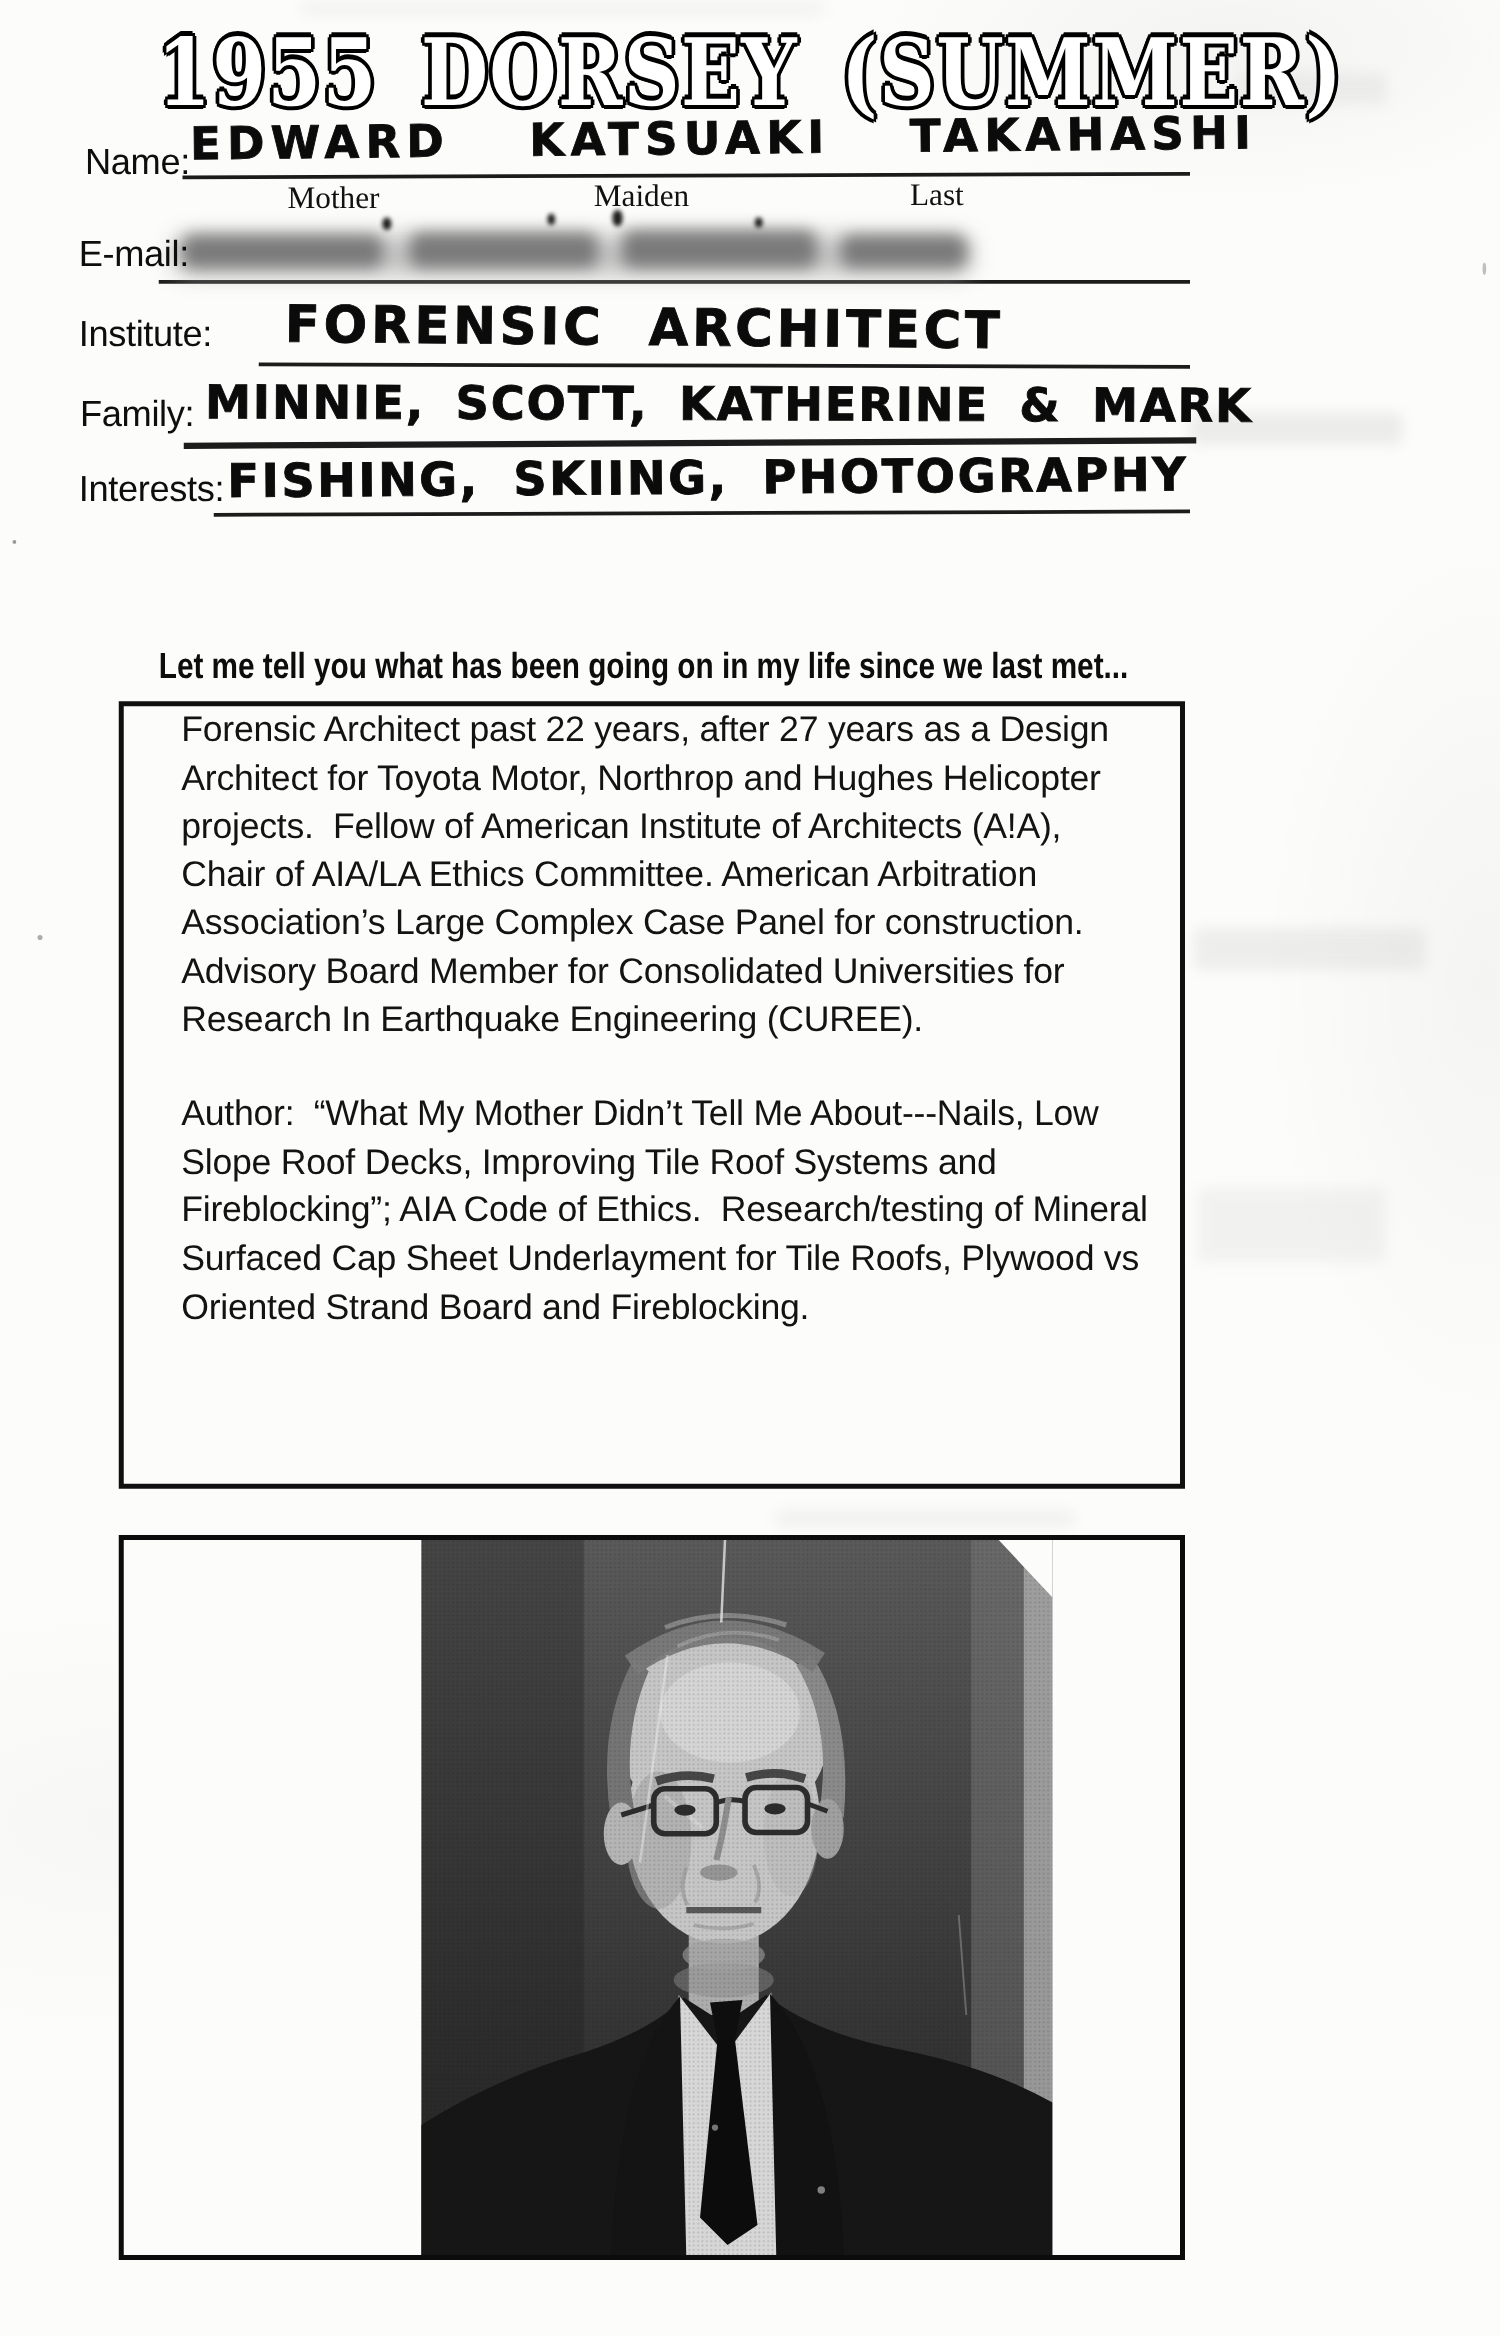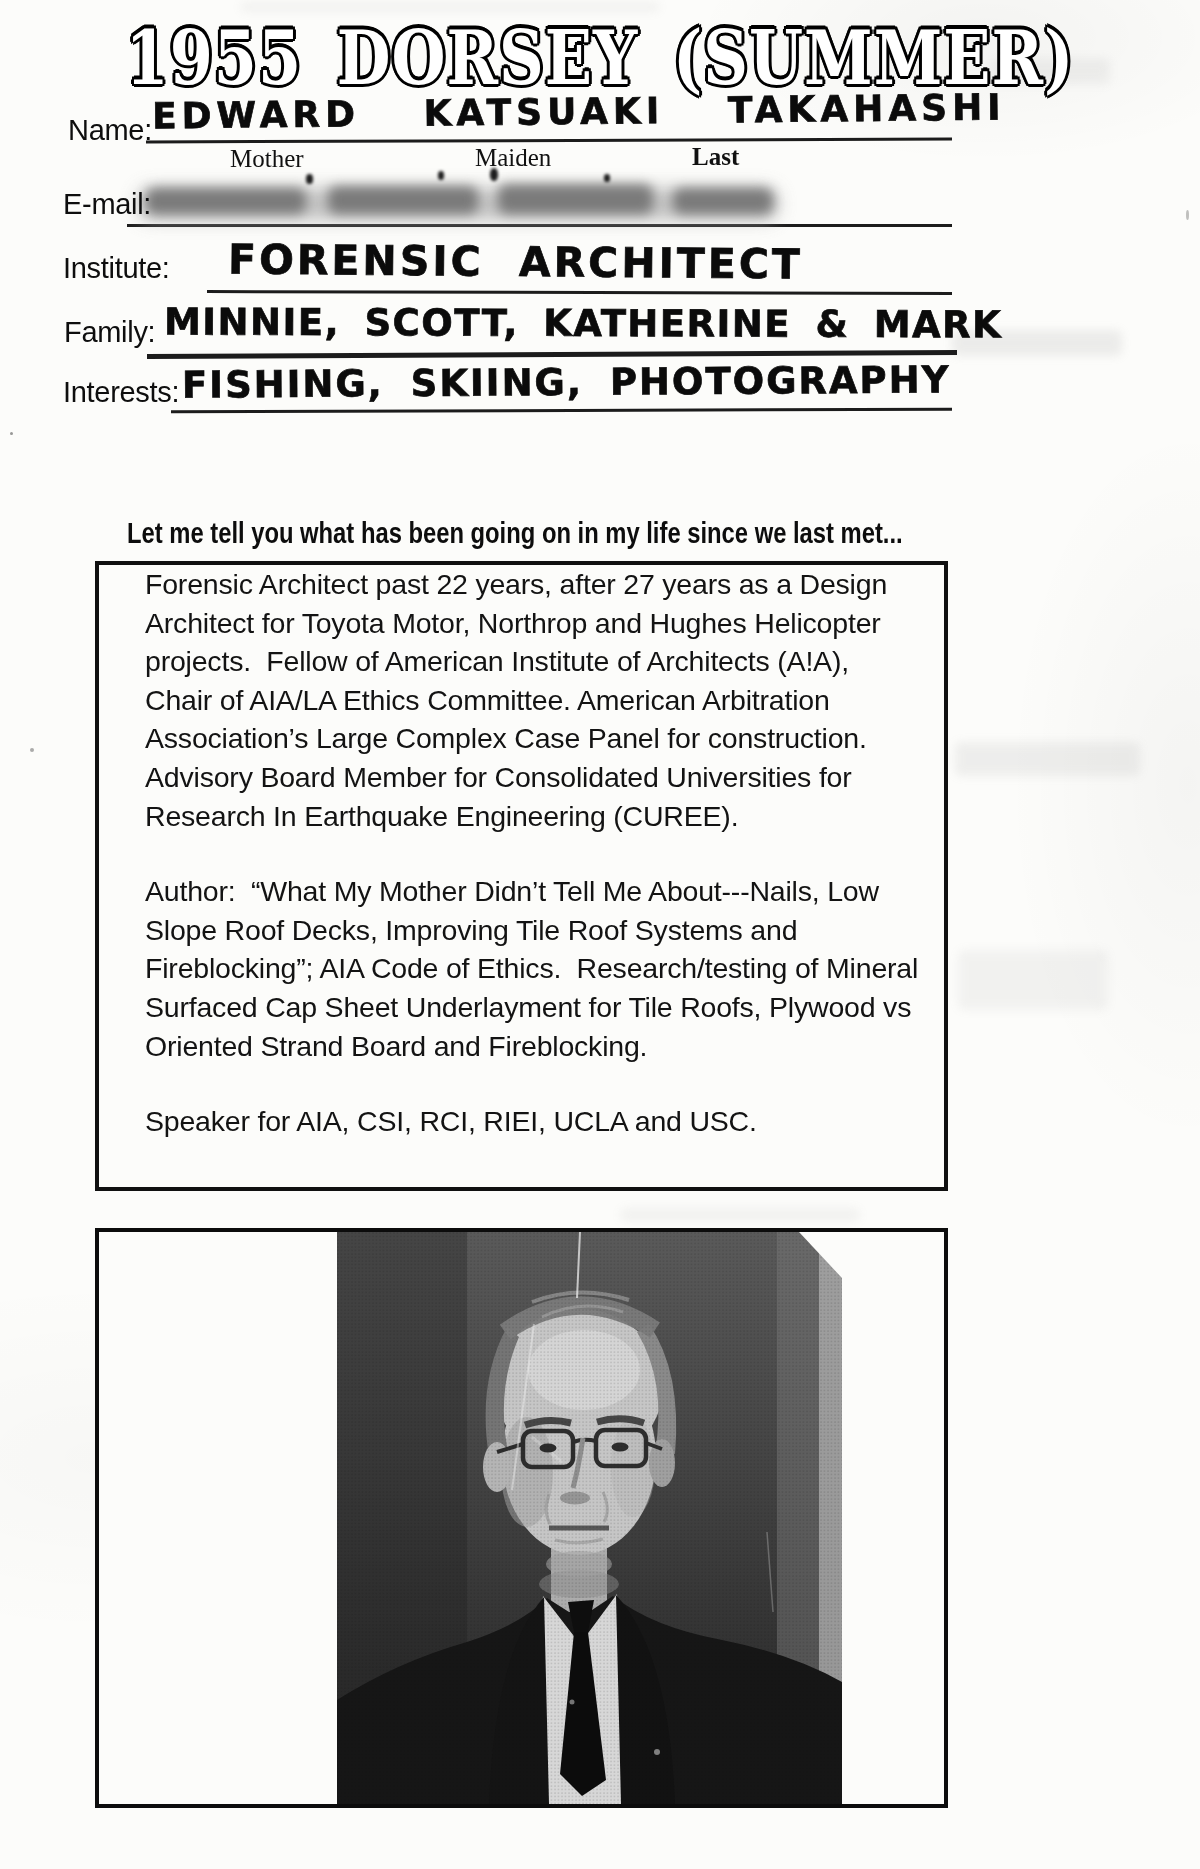--- a/index.html
+++ b/index.html
@@ -77,21 +77,21 @@
   <div class="speck" style="left:30px;top:748px;width:4px;height:4px;opacity:.4;"></div>
   <div class="speck" style="left:1186px;top:210px;width:3px;height:10px;opacity:.3;"></div>
 
   <div class="title">1955 DORSEY (SUMMER)</div>
 
   <div class="lbl" style="left:68px;top:116px;">Name:</div>
   <div class="hand" style="left:152px;top:94px;font-size:36px;letter-spacing:5px;word-spacing:46px;transform:rotate(-0.6deg);">EDWARD KATSUAKI TAKAHASHI</div>
   <div class="rule" style="left:146px;top:139px;width:806px;transform:rotate(-0.2deg);"></div>
   <div class="sublbl" style="left:230px;top:146px;">Mother</div>
   <div class="sublbl" style="left:475px;top:145px;">Maiden</div>
-  <div class="sublbl" style="left:692px;top:144px;font-weight:bold;">Last</div>
+  <div class="sublbl" style="left:728px;top:144px;">Last</div>
 
   <div class="lbl" style="left:63px;top:190px;text-align:center;">E-mail:</div>
   <div class="redact">
     <div class="smear"></div>
     <div class="blob" style="left:8px;top:12px;width:160px;height:26px;"></div>
     <div class="blob" style="left:190px;top:10px;width:150px;height:28px;"></div>
     <div class="blob" style="left:360px;top:8px;width:155px;height:30px;"></div>
     <div class="blob" style="left:535px;top:12px;width:100px;height:26px;"></div>
     <div class="inkdot" style="left:168px;top:-2px;width:7px;height:10px;"></div>
     <div class="inkdot" style="left:300px;top:-5px;width:6px;height:9px;"></div>
@@ -120,21 +120,20 @@
 projects.  Fellow of American Institute of Architects (A!A),
 Chair of AIA/LA Ethics Committee. American Arbitration
 Association’s Large Complex Case Panel for construction.
 Advisory Board Member for Consolidated Universities for
 Research In Earthquake Engineering (CUREE).</p>
     <p>Author:  “What My Mother Didn’t Tell Me About---Nails, Low
 Slope Roof Decks, Improving Tile Roof Systems and
 Fireblocking”; AIA Code of Ethics.  Research/testing of Mineral
 Surfaced Cap Sheet Underlayment for Tile Roofs, Plywood vs
 Oriented Strand Board and Fireblocking.</p>
-    <p>Speaker for AIA, CSI, RCI, RIEI, UCLA and USC.</p>
   </div>
 
   <div class="photo-frame">
     <div class="portrait">
       <svg width="505" height="572" viewBox="0 0 505 572" xmlns="http://www.w3.org/2000/svg" aria-hidden="true">
         <defs>
           <linearGradient id="bgv" x1="0" y1="0" x2="0" y2="1">
             <stop offset="0" stop-color="#5a5a5a"></stop>
             <stop offset="0.35" stop-color="#474747"></stop>
             <stop offset="0.7" stop-color="#343434"></stop>

